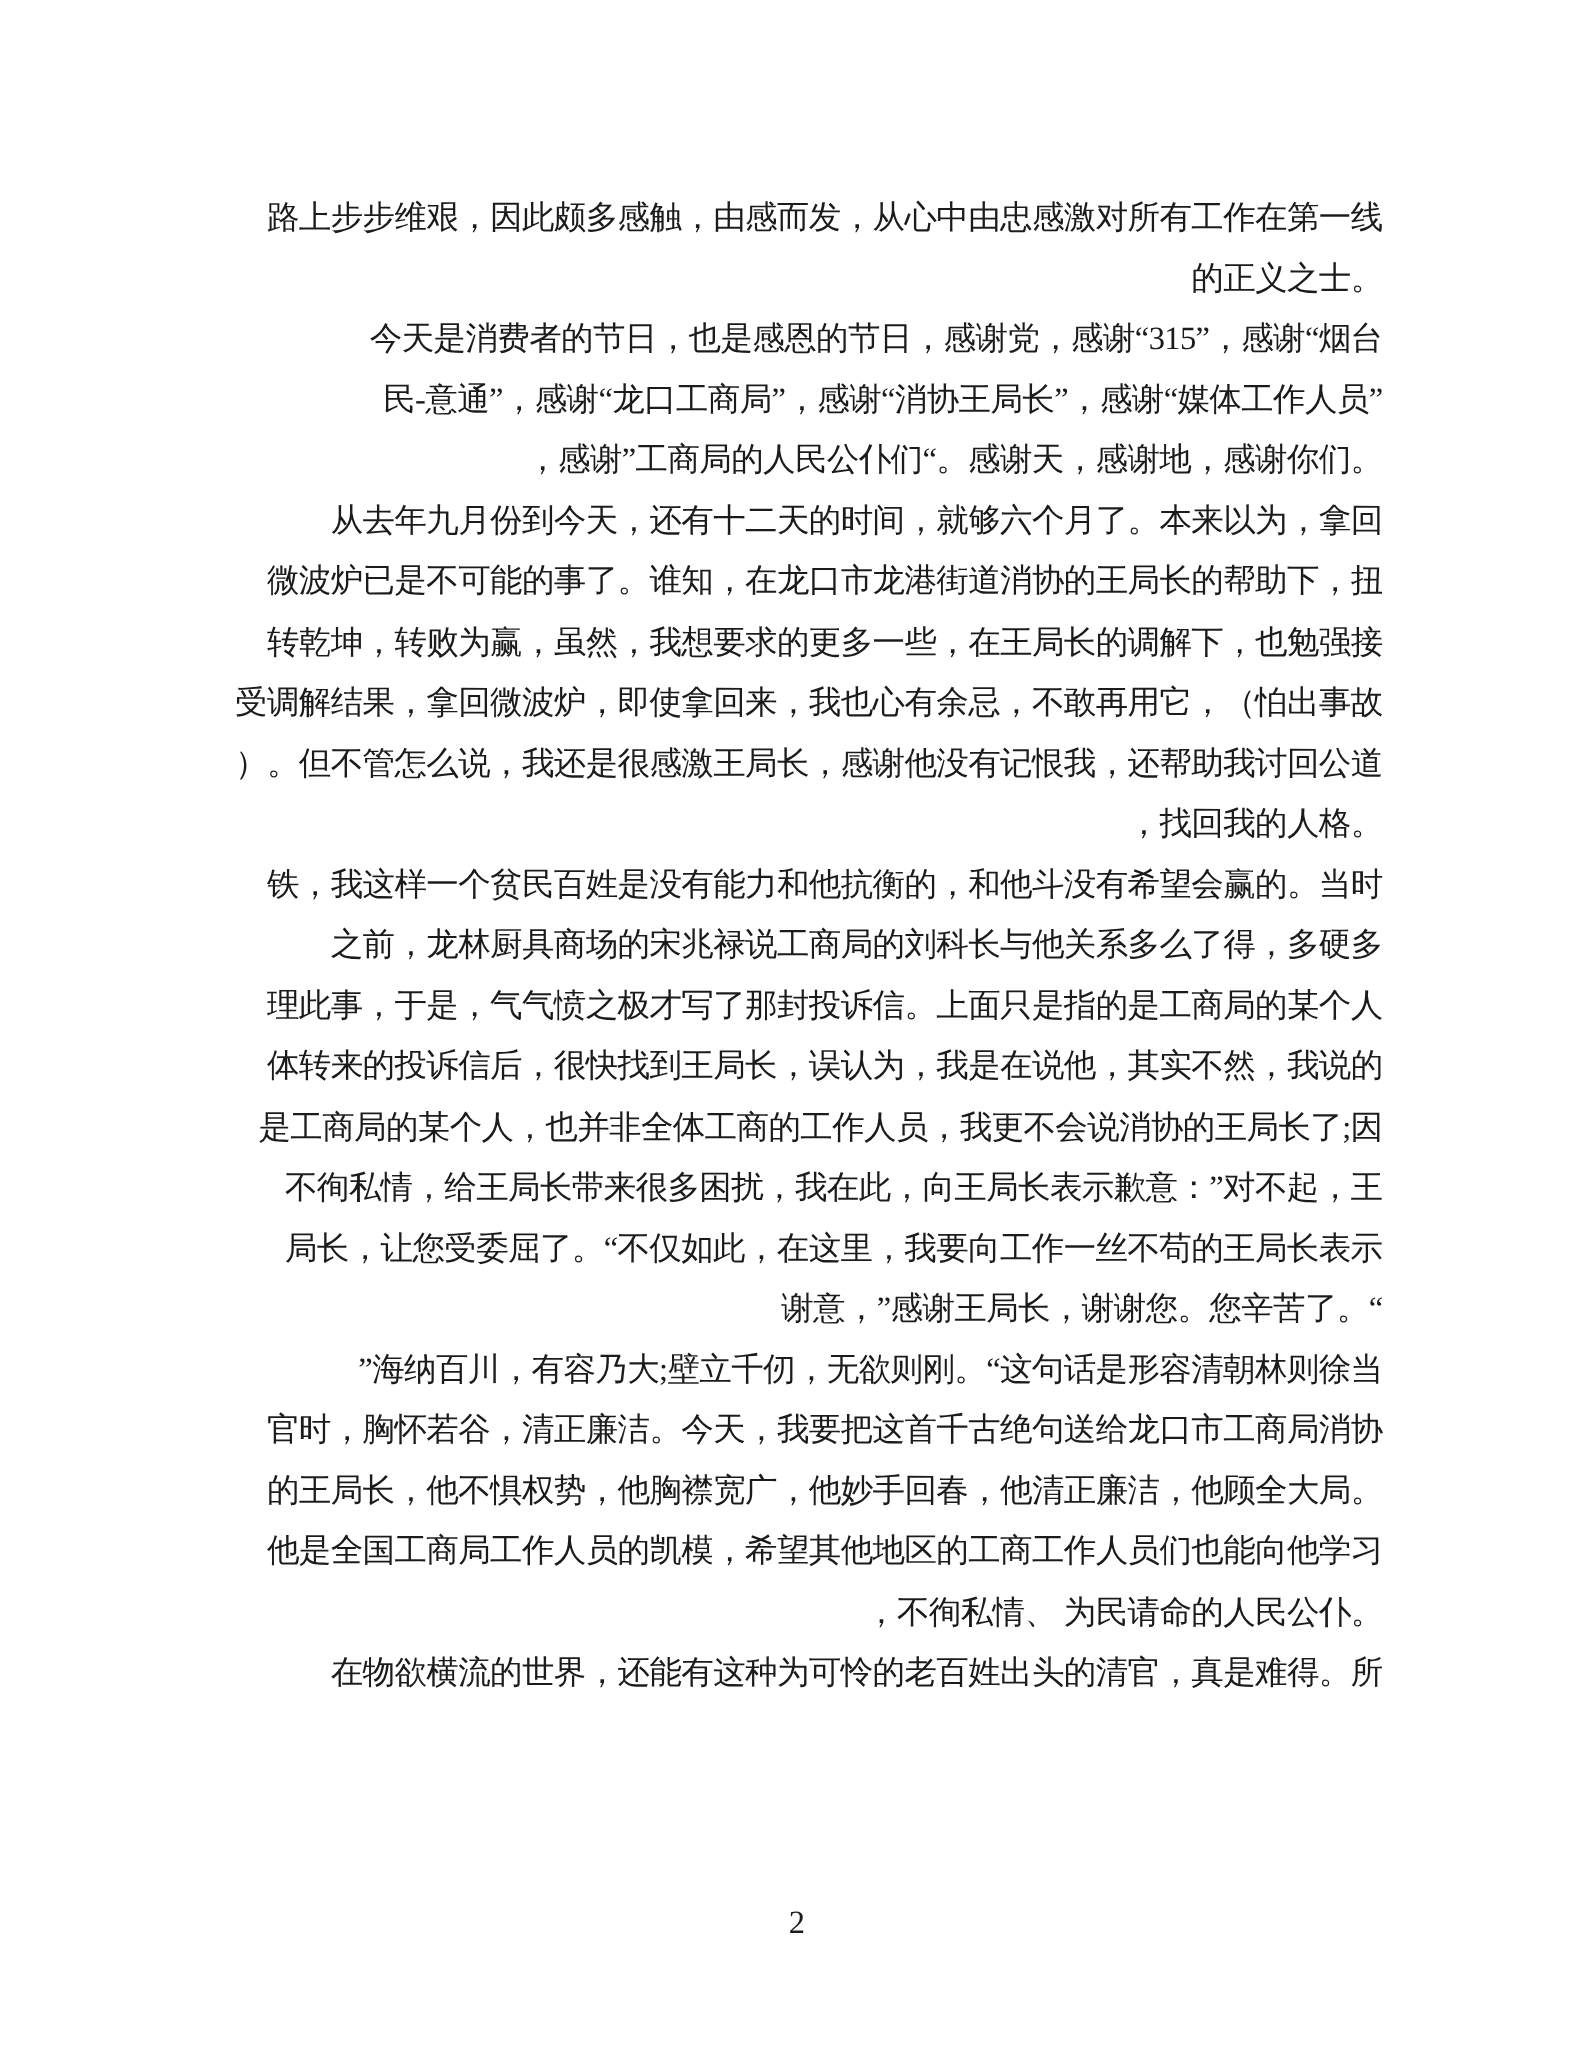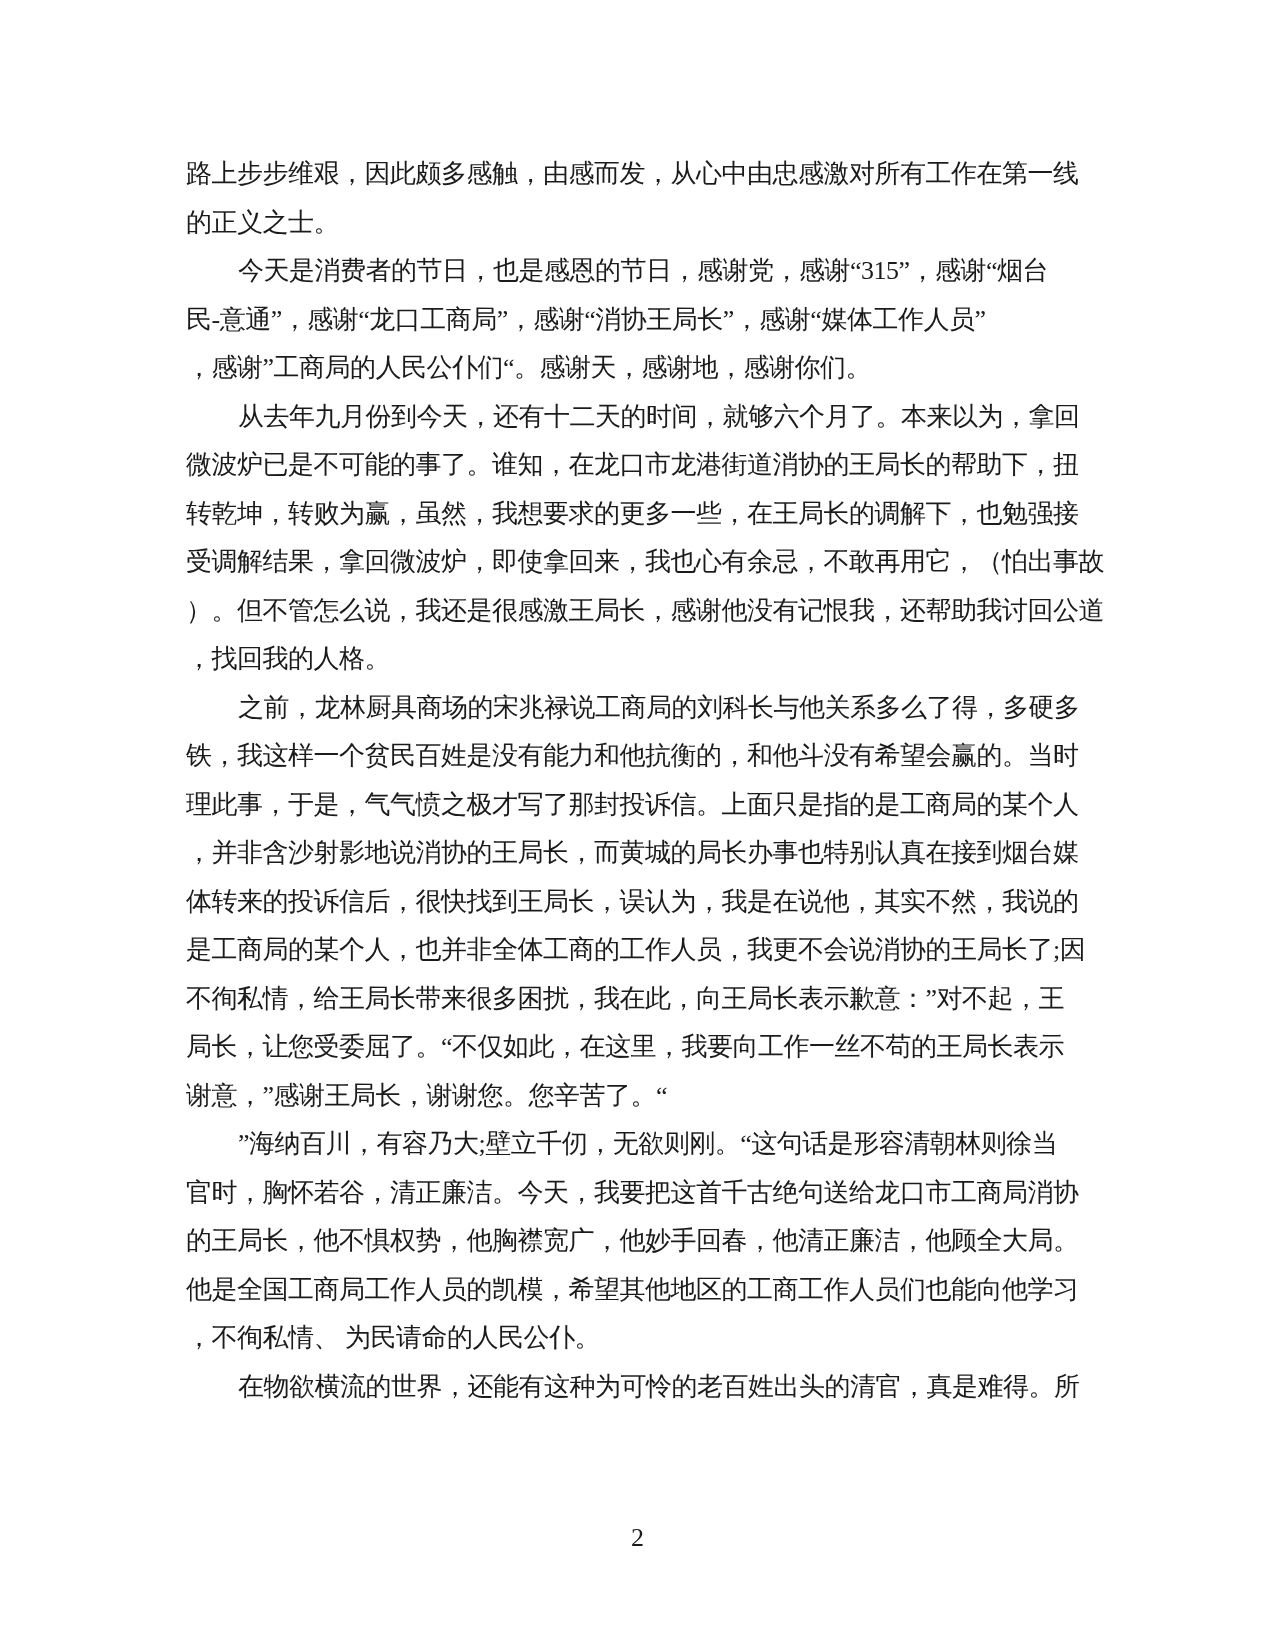--- a/index.html
+++ b/index.html
@@ -14,20 +14,21 @@
     background: #ffffff;
     overflow: hidden;
     font-family: "Liberation Serif", "DejaVu Serif", serif;
     color: #1b1b1b;
   }
   .content {
     position: absolute;
     left: 186px;
     top: 150px;
     width: 920px;
+    text-align: right;
   }
   .line {
     font-size: 26px;
     line-height: 48.5px;
     letter-spacing: -0.5px;
     white-space: pre;
   }
   .line.indent {
     padding-left: 52px;
   }
@@ -51,24 +52,23 @@
       <div class="line">的正义之士。</div>
       <div class="line indent">今天是消费者的节日，也是感恩的节日，感谢党，感谢“315”，感谢“烟台</div>
       <div class="line">民-意通”，感谢“龙口工商局”，感谢“消协王局长”，感谢“媒体工作人员”</div>
       <div class="line">，感谢”工商局的人民公仆们“。感谢天，感谢地，感谢你们。</div>
       <div class="line indent">从去年九月份到今天，还有十二天的时间，就够六个月了。本来以为，拿回</div>
       <div class="line">微波炉已是不可能的事了。谁知，在龙口市龙港街道消协的王局长的帮助下，扭</div>
       <div class="line">转乾坤，转败为赢，虽然，我想要求的更多一些，在王局长的调解下，也勉强接</div>
       <div class="line">受调解结果，拿回微波炉，即使拿回来，我也心有余忌，不敢再用它，（怕出事故</div>
       <div class="line">）。但不管怎么说，我还是很感激王局长，感谢他没有记恨我，还帮助我讨回公道</div>
       <div class="line">，找回我的人格。</div>
+      <div class="line">铁，我这样一个贫民百姓是没有能力和他抗衡的，和他斗没有希望会赢的。当时</div>
       <div class="line indent">之前，龙林厨具商场的宋兆禄说工商局的刘科长与他关系多么了得，多硬多</div>
-      <div class="line">铁，我这样一个贫民百姓是没有能力和他抗衡的，和他斗没有希望会赢的。当时</div>
       <div class="line">理此事，于是，气气愤之极才写了那封投诉信。上面只是指的是工商局的某个人</div>
-      <div class="line">，并非含沙射影地说消协的王局长，而黄城的局长办事也特别认真在接到烟台媒</div>
       <div class="line">体转来的投诉信后，很快找到王局长，误认为，我是在说他，其实不然，我说的</div>
       <div class="line">是工商局的某个人，也并非全体工商的工作人员，我更不会说消协的王局长了;因</div>
       <div class="line">不徇私情，给王局长带来很多困扰，我在此，向王局长表示歉意：”对不起，王</div>
       <div class="line">局长，让您受委屈了。“不仅如此，在这里，我要向工作一丝不苟的王局长表示</div>
       <div class="line">谢意，”感谢王局长，谢谢您。您辛苦了。“</div>
       <div class="line indent">”海纳百川，有容乃大;壁立千仞，无欲则刚。“这句话是形容清朝林则徐当</div>
       <div class="line">官时，胸怀若谷，清正廉洁。今天，我要把这首千古绝句送给龙口市工商局消协</div>
       <div class="line">的王局长，他不惧权势，他胸襟宽广，他妙手回春，他清正廉洁，他顾全大局。</div>
       <div class="line">他是全国工商局工作人员的凯模，希望其他地区的工商工作人员们也能向他学习</div>
       <div class="line">，不徇私情、 为民请命的人民公仆。</div>

